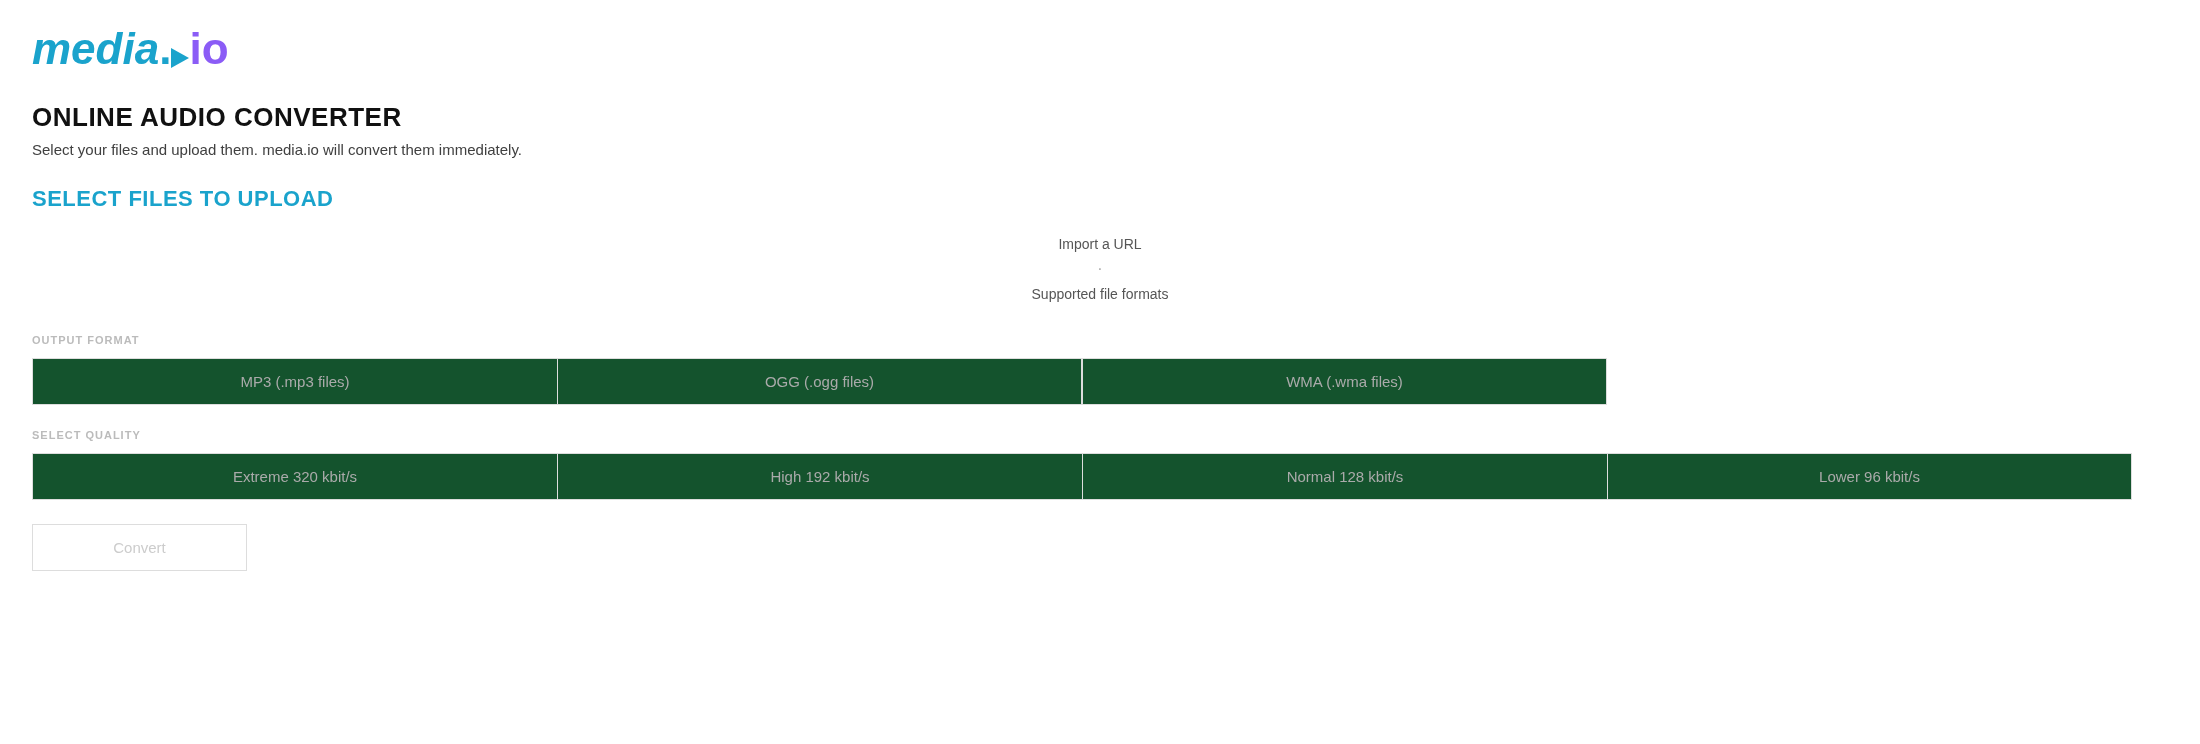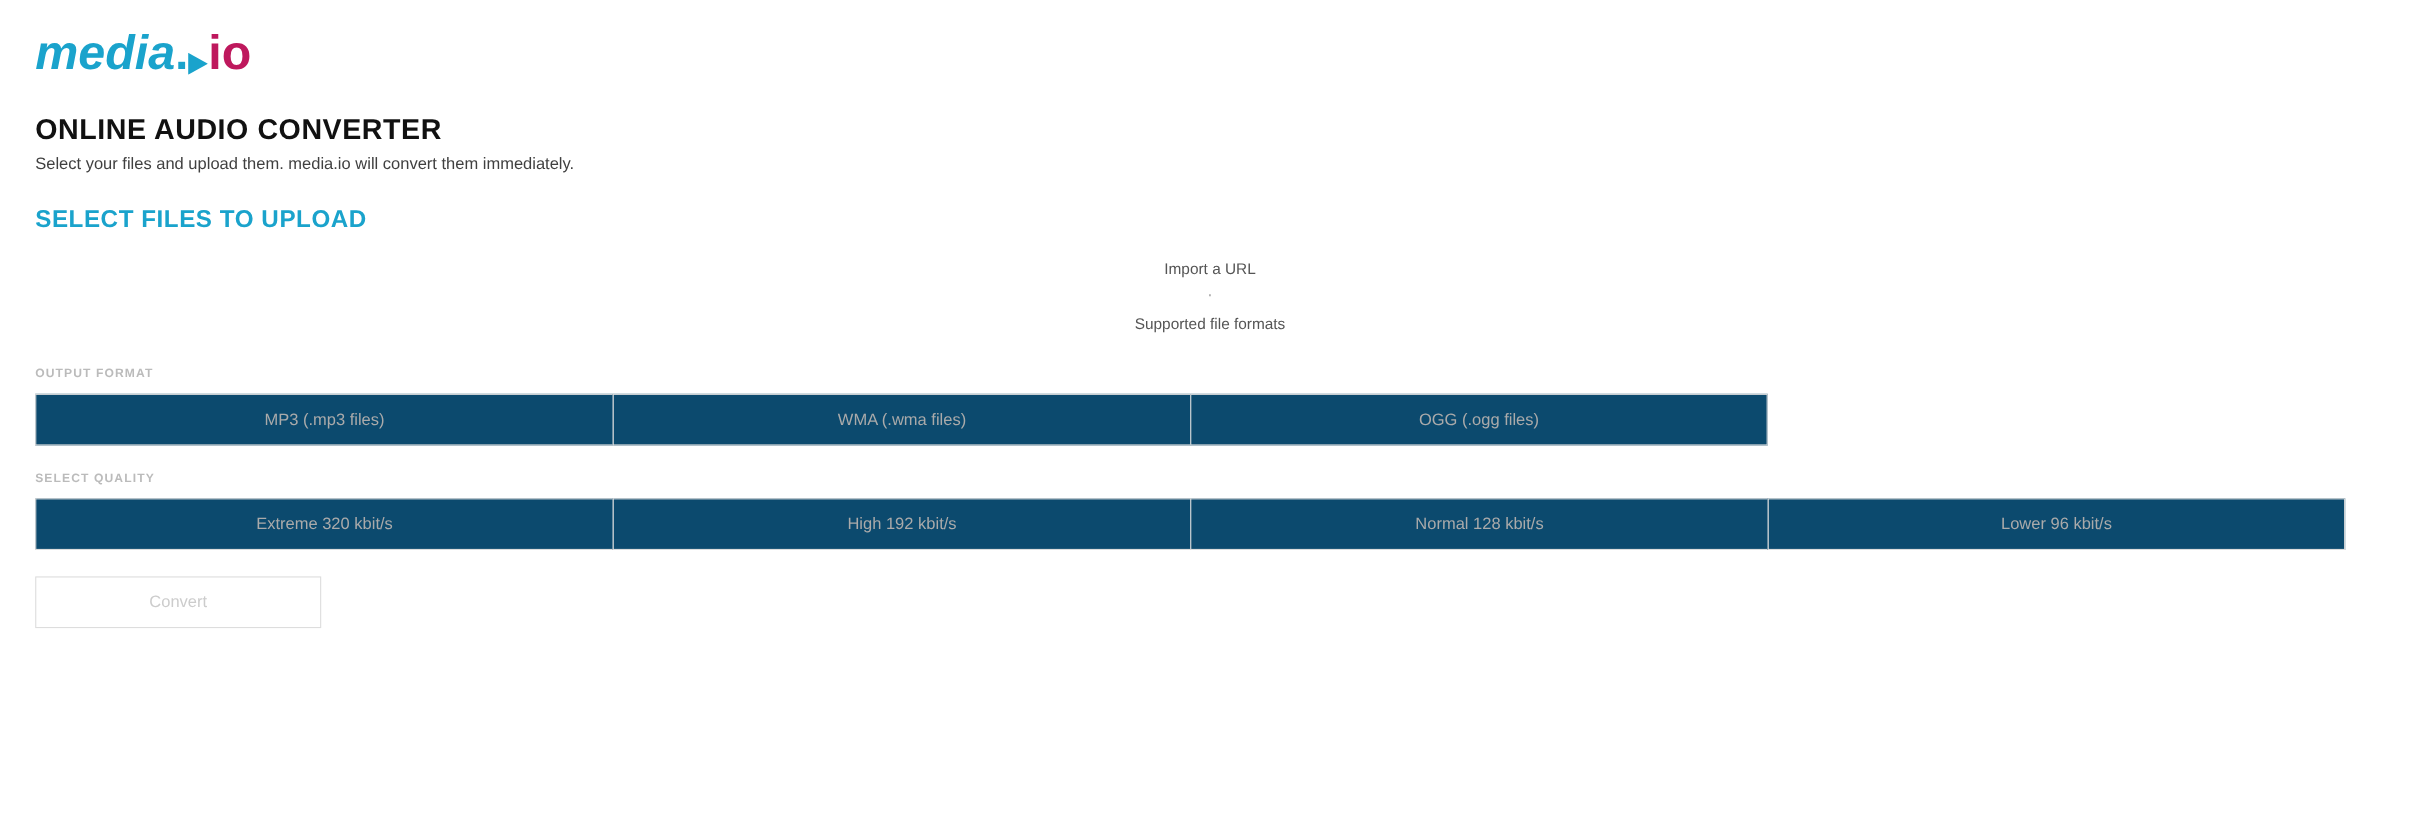--- a/index.html
+++ b/index.html
@@ -83,21 +83,21 @@
       display: grid;
       grid-template-columns: repeat(4, 1fr);
       gap: 0;
       margin-bottom: 24px;
       max-width: 2100px;
     }
 
     .format-btn,
     .quality-btn {
       border: 1px solid #dddddd;
-      background: #0c4a6e;
+      background: #14532d;
       color: #aaaaaa;
       font-size: 15px;
       padding: 14px 20px;
       text-align: center;
       cursor: pointer;
       border-right: none;
     }
 
     .format-btn:last-child,
     .quality-btn:last-child {
@@ -108,21 +108,21 @@
       margin-top: 8px;
     }
 
     .convert-btn {
       border: 1px solid #dddddd;
       background: #ffffff;
       color: #cccccc;
       font-size: 15px;
       padding: 14px 40px;
       cursor: pointer;
-      width: 260px;
+      width: 215px;
       text-align: center;
     }
 
     .logo-main {
       font-size: 44px;
       font-weight: 900;
       color: #1aa3cc;
       font-style: italic;
     }
   </style>
@@ -133,21 +133,21 @@
 
 
 <div class="logo">
   <span class="logo-main">media</span>
   <span style="font-size:44px;font-weight:900;color:#1aa3cc;">.</span>
   <span>
     <svg width="18" height="20" viewBox="0 0 18 20" style="vertical-align:middle;margin-bottom:6px;">
       <polygon points="0,0 18,10 0,20" fill="#1aa3cc"></polygon>
     </svg>
   </span>
-  <span style="font-size:44px;font-weight:900;color:#be185d;">io</span>
+  <span style="font-size:44px;font-weight:900;color:#8b5cf6;">io</span>
 </div>
 
 
 <h1 class="page-title">ONLINE AUDIO CONVERTER</h1>
 
 
 <p class="page-subtitle">Select your files and upload them. media.io will convert them immediately.</p>
 
 
 <a class="select-files-btn">SELECT FILES TO UPLOAD</a>
@@ -157,22 +157,22 @@
   <a class="url-link">Import a URL</a>
   <span class="separator">·</span>
   <a class="url-link">Supported file formats</a>
 </div>
 
 
 <div>
   <div class="section-label">OUTPUT FORMAT</div>
   <div class="format-row">
     <button class="format-btn">MP3 (.mp3 files)</button>
+    <button class="format-btn" style="border-right: 1px solid #dddddd;">OGG (.ogg files)</button>
     <button class="format-btn">WMA (.wma files)</button>
-    <button class="format-btn" style="border-right: 1px solid #dddddd;">OGG (.ogg files)</button>
   </div>
 </div>
 
 
 <div>
   <div class="section-label">SELECT QUALITY</div>
   <div class="quality-row">
     <button class="quality-btn">Extreme 320 kbit/s</button>
     <button class="quality-btn">High 192 kbit/s</button>
     <button class="quality-btn">Normal 128 kbit/s</button>

